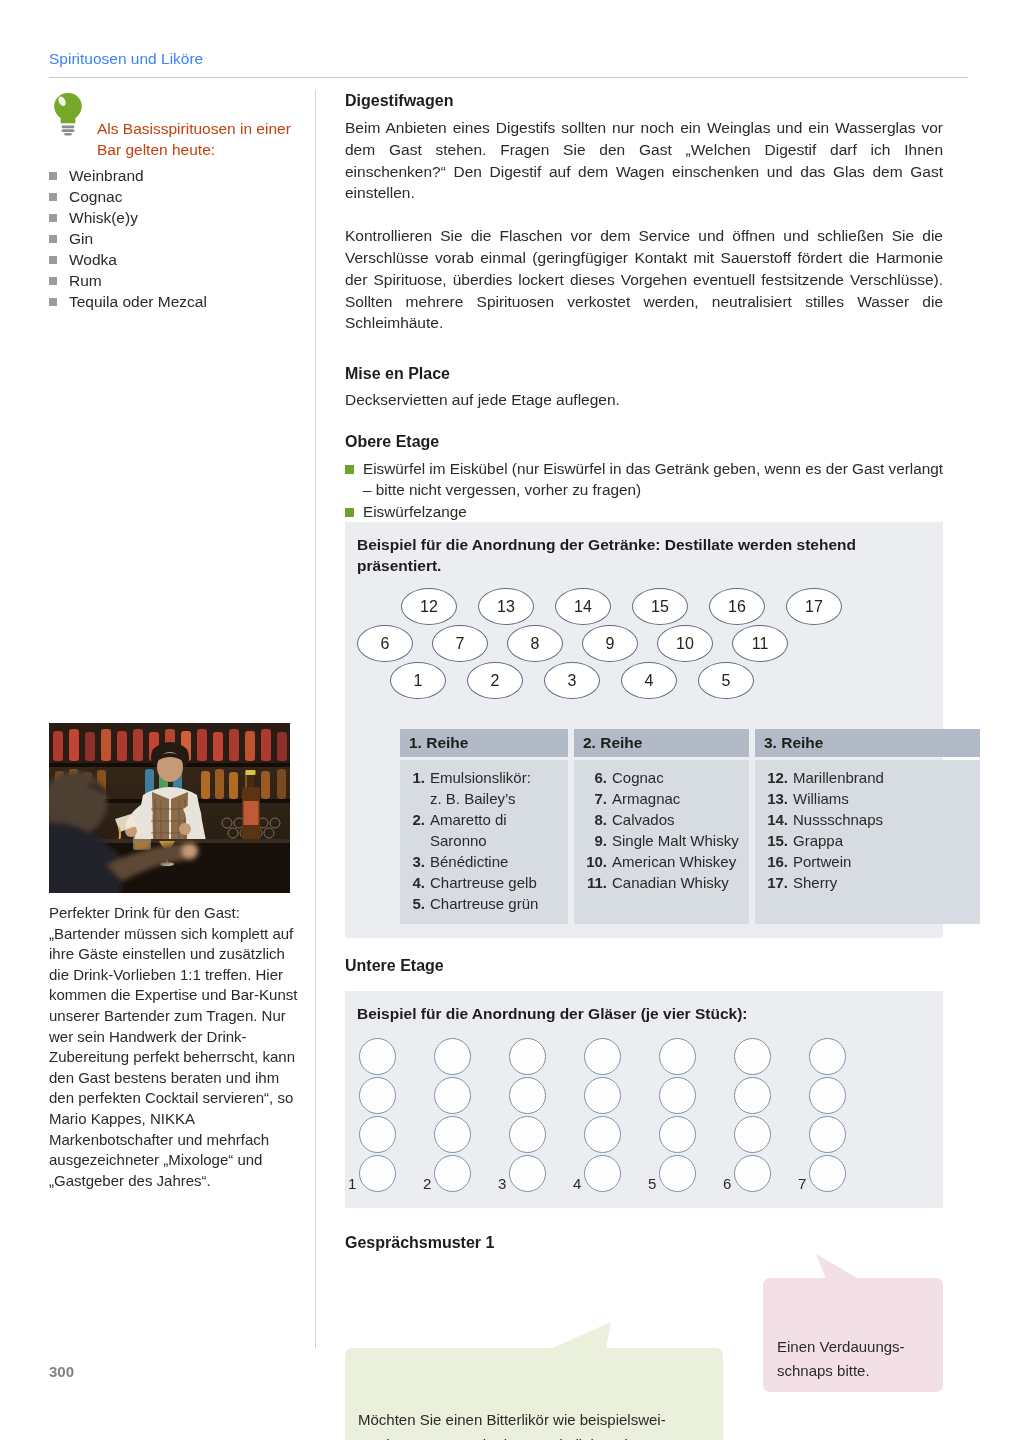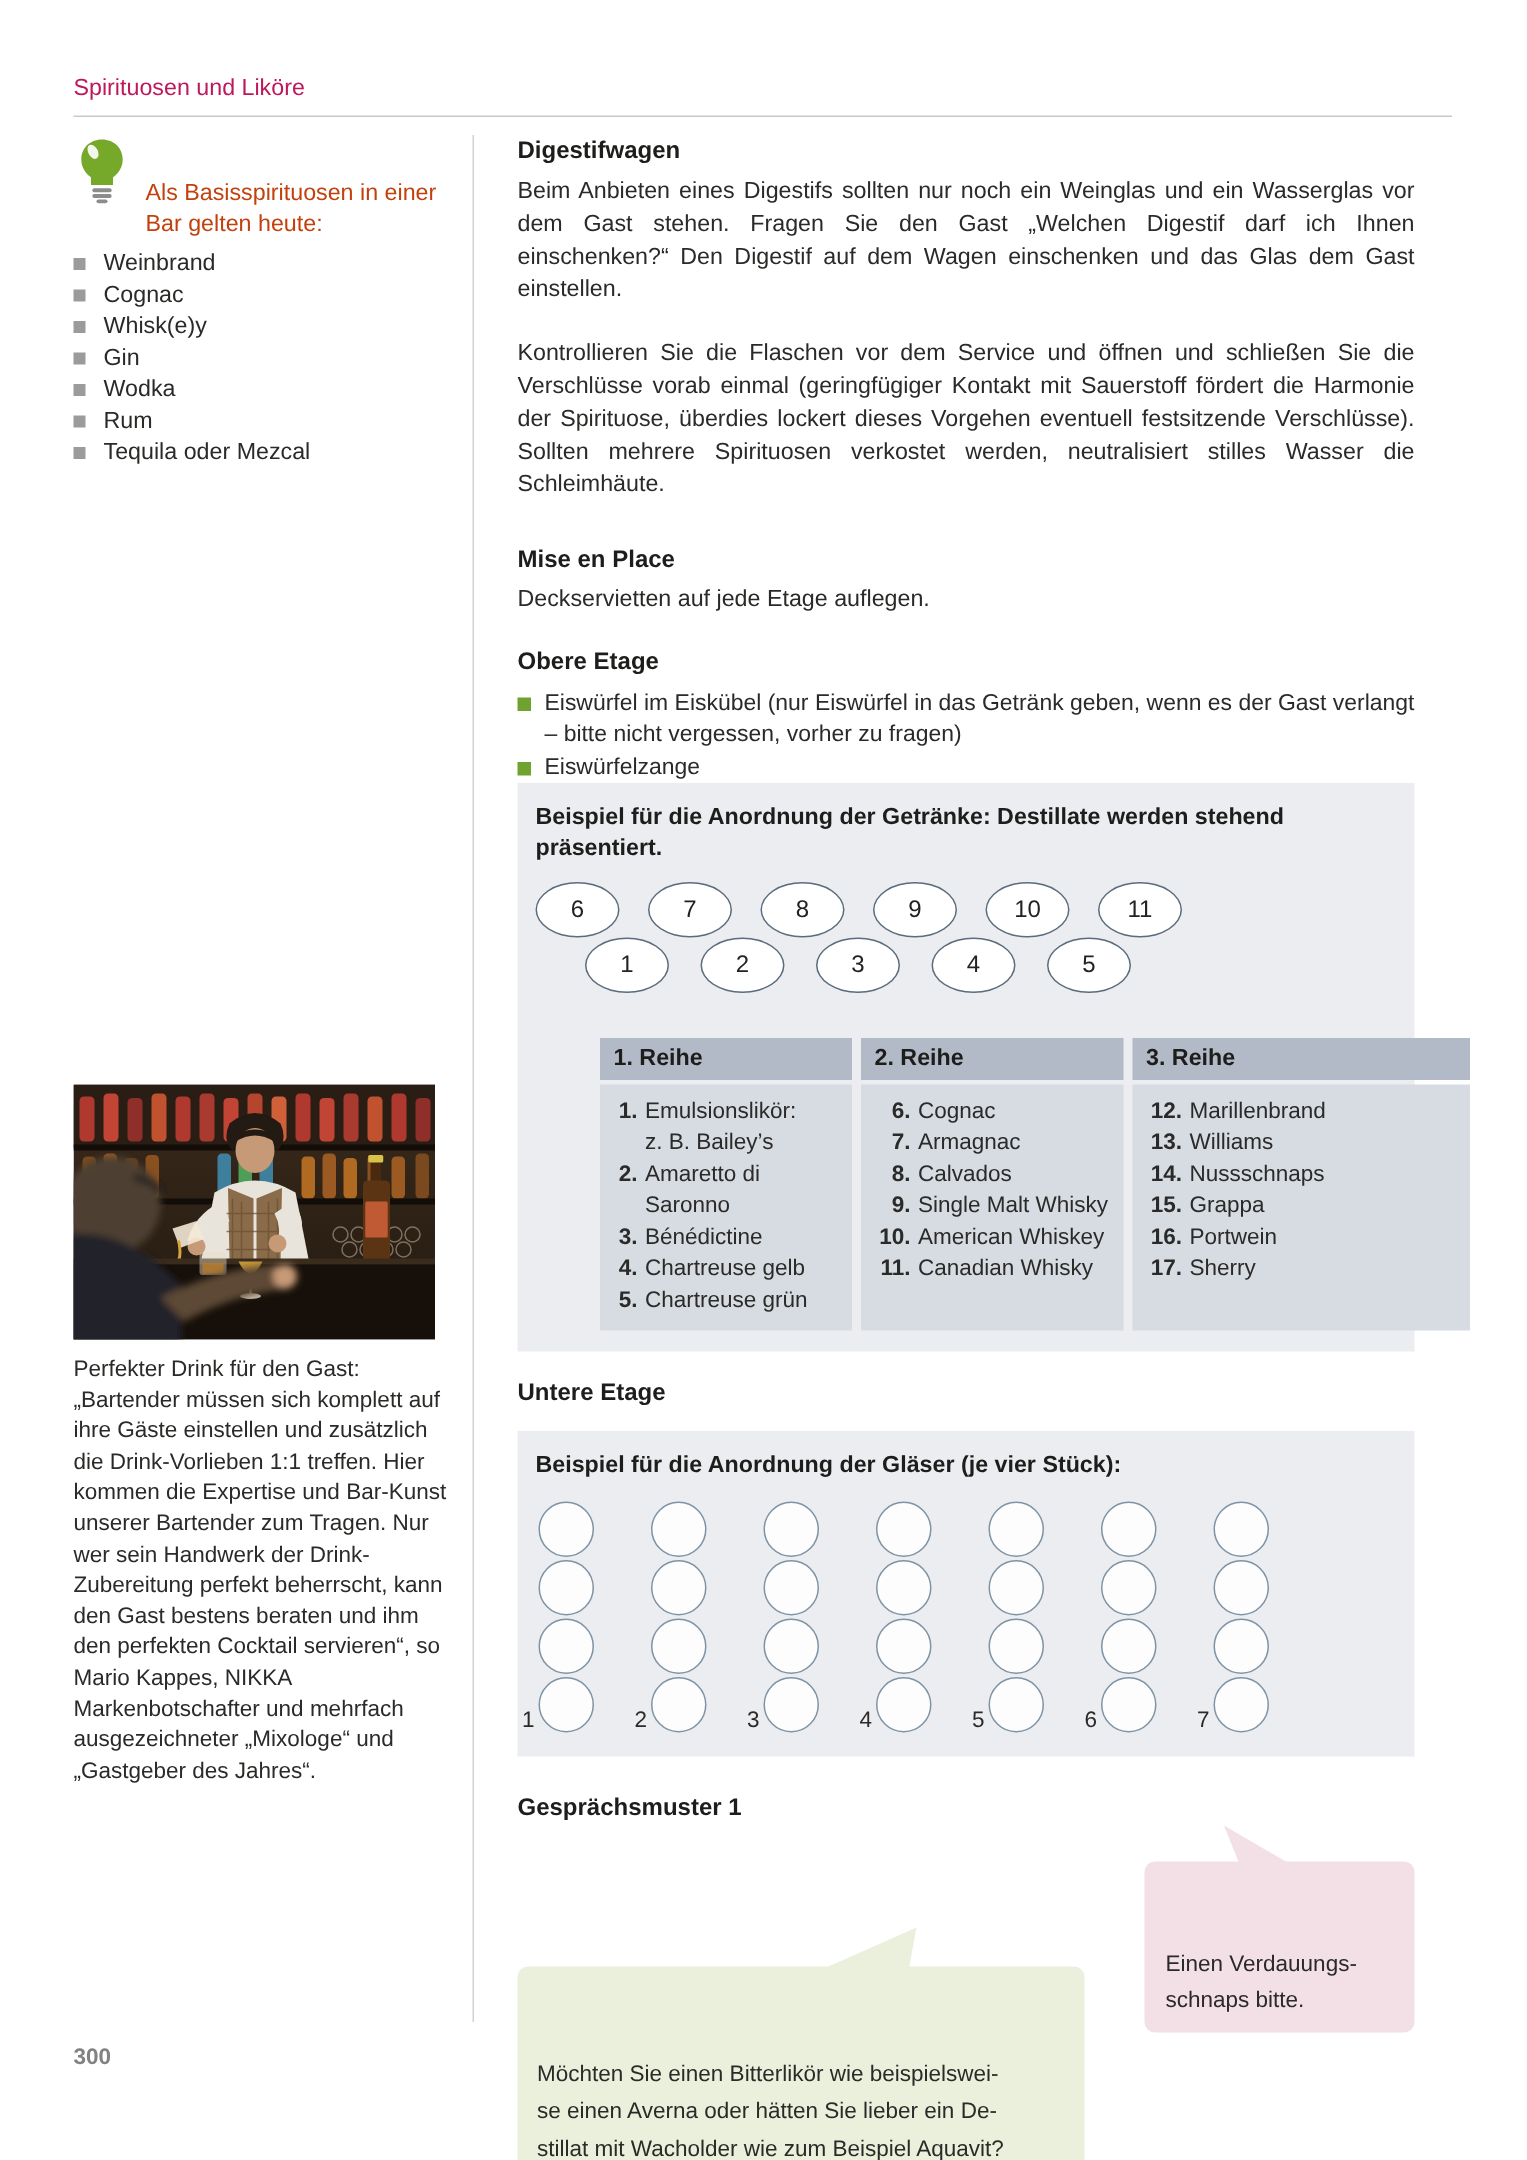--- a/index.html
+++ b/index.html
@@ -1,20 +1,20 @@
 <!DOCTYPE html>
 <html lang="de"><head>
 <meta charset="utf-8">
 <style>
   html,body{margin:0;padding:0;background:#ffffff;}
   body{font-family:"Liberation Sans", sans-serif; color:#2a2a28;}
   .page{position:relative;width:1018px;height:1440px;background:#fff;overflow:hidden;}
 
   
-  .header-title{position:absolute;left:49px;top:50px;font-size:15.5px;color:#be185d;}
+  .header-title{position:absolute;left:49px;top:50px;font-size:15.5px;color:#3b82f6;}
   .header-rule{position:absolute;left:49px;top:77px;width:919px;height:1px;background:#c9c9c9;}
   .col-divider{position:absolute;left:315px;top:90px;width:1px;height:1258px;background:#d2d2d2;}
 
   
   .sidebar{position:absolute;left:49px;top:92px;width:258px;}
   .tip-icon{float:left;width:38px;height:46px;margin:0 10px 4px 0;}
   .tip-intro{margin:26px 0 6px 0;font-size:15.5px;line-height:21px;color:#c2410c;}
   ul.tip-list{list-style:none;margin:4px 0 0 0;padding:0;text-align:center;}
   li.tip-item{display:flex;align-items:flex-start;font-size:15.5px;line-height:20.5px;margin-bottom:0.5px;}
   .sq{flex:0 0 auto;width:8px;height:8px;margin:6px 12px 0 0;}
@@ -272,20 +272,28 @@
         </li>
         <li>
           <span class="sq green"></span>
           <span class="btext">Eiswürfelzange</span>
         </li>
       </ul>
 
     <div class="graybox">
       <div class="box-title">Beispiel für die Anordnung der Getränke: Destillate werden stehend präsentiert.</div>
       <div class="ellipse-area" id="ellipse-area">
+          <div class="erow r0">
+            <div class="ellipse">12</div>
+            <div class="ellipse">13</div>
+            <div class="ellipse">14</div>
+            <div class="ellipse">15</div>
+            <div class="ellipse">16</div>
+            <div class="ellipse">17</div>
+          </div>
           <div class="erow r1">
             <div class="ellipse">6</div>
             <div class="ellipse">7</div>
             <div class="ellipse">8</div>
             <div class="ellipse">9</div>
             <div class="ellipse">10</div>
             <div class="ellipse">11</div>
           </div>
           <div class="erow r2">
             <div class="ellipse">1</div>

